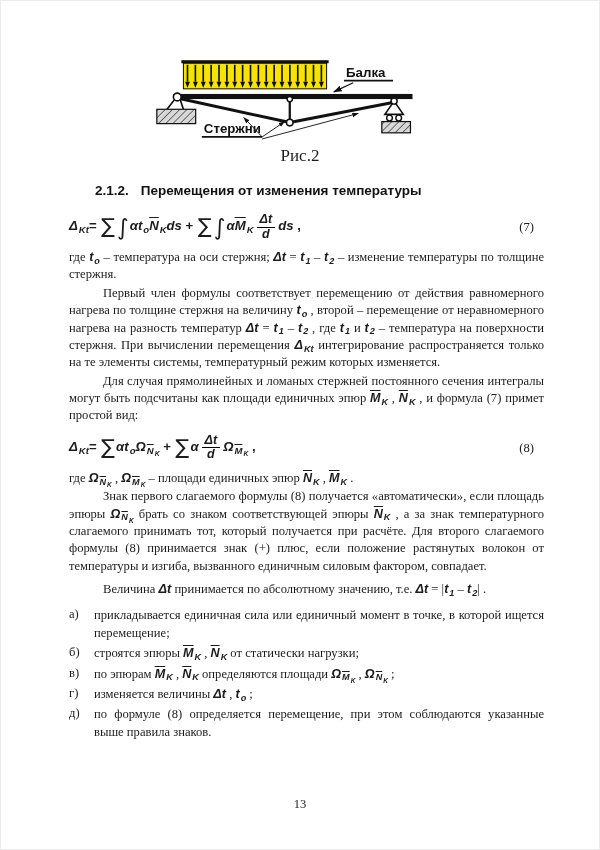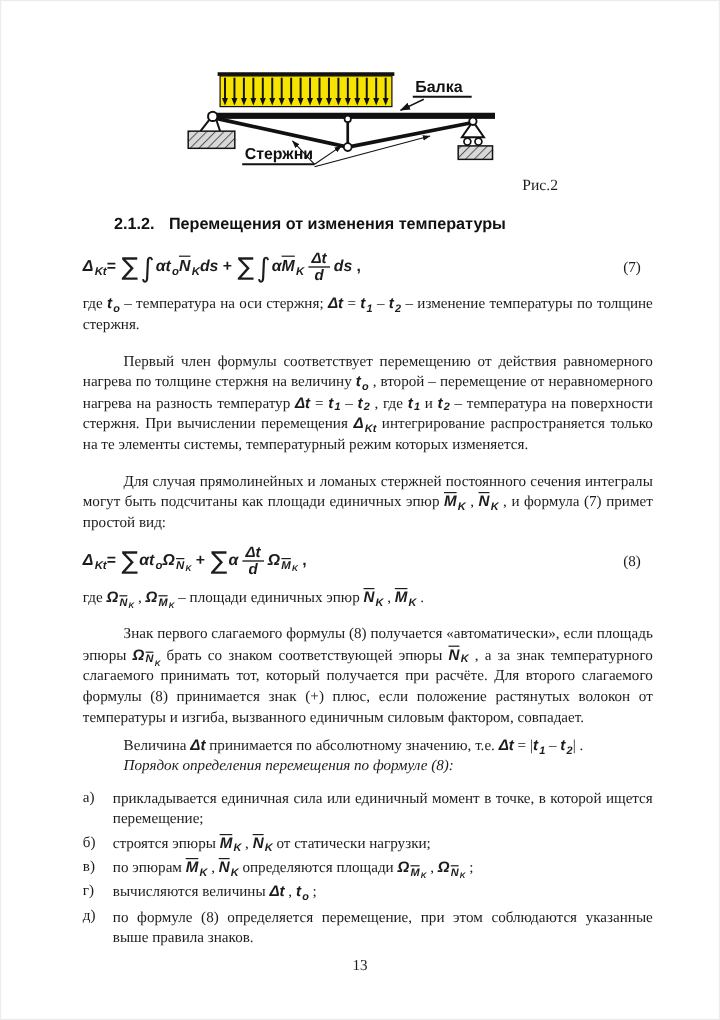--- a/index.html
+++ b/index.html
@@ -5,31 +5,31 @@
   html,body{margin:0;padding:0;}
   body{
     width:600px;height:850px;position:relative;background:#ffffff;
     font-family:"Liberation Serif",serif;font-size:12.6px;color:#1c1c1c;
     overflow:hidden;box-sizing:border-box;border:1px solid #ececec;
   }
   .content{padding:0 55px 0 68px;}
   
   .fig{margin:50px auto 0;width:330px;}
   .fig svg{display:block;}
-  .fig-caption{text-align:right;font-size:13px;margin-top:5px;}
+  .fig-caption{text-align:center;font-size:17px;margin-top:5px;}
   
   .heading{
     font-family:"Liberation Sans",sans-serif;font-weight:bold;font-size:13.5px;
     margin:17px 0 13px 26px;color:#111;
   }
   .heading .hnum{margin-right:12px;}
   
   p.body{margin:0;text-align:justify;line-height:1.38;}
   p.ind{text-indent:34px;}
-  p.tight{margin-top:13px;}
+  p.tight{margin-top:1px;}
   .italic-line{font-style:italic;margin:15px 0 9px;text-indent:34px;}
   
   .mv{font-family:"Liberation Sans",sans-serif;font-weight:bold;font-style:italic;}
   .bar{text-decoration:overline;text-decoration-thickness:1.4px;}
   .ms{font-size:0.72em;position:relative;top:0.33em;margin-left:1px;}
   .op{font-family:"DejaVu Sans","Liberation Sans",sans-serif;font-weight:normal;
       font-style:normal;font-size:1.55em;vertical-align:-0.15em;margin:0 1px;}
   .ig{font-family:"DejaVu Sans","Liberation Sans",sans-serif;font-weight:normal;
       font-style:normal;font-size:1.7em;vertical-align:-0.22em;margin:0 1px;}
   .frac{display:inline-block;vertical-align:-0.6em;text-align:center;margin:0 3px;line-height:1.05;font-size:0.95em;}
@@ -157,38 +157,37 @@
 
   <div class="eq">
     <span><span><span class="mv">Δ</span><span class="ms"><span><span class="mv">Kt</span></span></span></span><span><span>= </span></span><span><span class="op">∑</span></span><span><span class="mv">α</span></span><span><span class="mv">t</span><span class="ms"><span><span class="mv">о</span></span></span></span><span><span class="mv">Ω</span><span class="ms"><span><span class="mv bar">N</span><span class="ms"><span><span class="mv">K</span></span></span></span></span></span><span><span> + </span></span><span><span class="op">∑</span></span><span><span class="mv">α</span></span><span class="frac"><span class="fn"><span><span class="mv">Δt</span></span></span><span class="fd"><span><span class="mv">d</span></span></span></span><span><span class="mv">Ω</span><span class="ms"><span><span class="mv bar">M</span><span class="ms"><span><span class="mv">K</span></span></span></span></span></span><span><span> ,</span></span></span>
     <span class="eqnum">(8)</span>
   </div>
 
   <p class="body"><span><span>где </span></span><span><span class="mv">Ω</span><span class="ms"><span><span class="mv bar">N</span><span class="ms"><span><span class="mv">K</span></span></span></span></span></span><span><span> , </span></span><span><span class="mv">Ω</span><span class="ms"><span><span class="mv bar">M</span><span class="ms"><span><span class="mv">K</span></span></span></span></span></span><span><span> – площади единичных эпюр </span></span><span><span class="mv bar">N</span><span class="ms"><span><span class="mv">K</span></span></span></span><span><span> , </span></span><span><span class="mv bar">M</span><span class="ms"><span><span class="mv">K</span></span></span></span><span><span> .</span></span></p>
   <p class="body ind tight"><span><span>Знак первого слагаемого формулы (8) получается «автоматически», если площадь эпюры </span></span><span><span class="mv">Ω</span><span class="ms"><span><span class="mv bar">N</span><span class="ms"><span><span class="mv">K</span></span></span></span></span></span><span><span> брать со знаком соответствующей эпюры </span></span><span><span class="mv bar">N</span><span class="ms"><span><span class="mv">K</span></span></span></span><span><span> , а за знак температурного слагаемого принимать тот, который получается при расчёте. Для второго слагаемого формулы (8) принимается знак (+) плюс, если положение растянутых волокон от температуры и изгиба, вызванного единичным силовым фактором, совпадает.</span></span></p>
   <p class="body ind" style="margin-top:6px"><span><span>Величина </span></span><span><span class="mv">Δt</span></span><span><span> принимается по абсолютному значению, т.е. </span></span><span><span class="mv">Δt</span></span><span><span> = |</span></span><span><span class="mv">t</span><span class="ms"><span><span class="mv">1</span></span></span></span><span><span> – </span></span><span><span class="mv">t</span><span class="ms"><span><span class="mv">2</span></span></span></span><span><span>| .</span></span></p>
 
-  <p class="body italic-line">Порядок определения перемещения по формуле (8):</p>
 
   <div class="olist">
     <div class="li">
       <span class="lm">а)</span>
       <span class="lc"><span><span>прикладывается единичная сила или единичный момент в точке, в которой ищется перемещение;</span></span></span>
     </div>
     <div class="li">
       <span class="lm">б)</span>
       <span class="lc"><span><span>строятся эпюры </span></span><span><span class="mv bar">M</span><span class="ms"><span><span class="mv">K</span></span></span></span><span><span> , </span></span><span><span class="mv bar">N</span><span class="ms"><span><span class="mv">K</span></span></span></span><span><span>  от статически нагрузки;</span></span></span>
     </div>
     <div class="li">
       <span class="lm">в)</span>
       <span class="lc"><span><span>по эпюрам </span></span><span><span class="mv bar">M</span><span class="ms"><span><span class="mv">K</span></span></span></span><span><span> , </span></span><span><span class="mv bar">N</span><span class="ms"><span><span class="mv">K</span></span></span></span><span><span> определяются площади </span></span><span><span class="mv">Ω</span><span class="ms"><span><span class="mv bar">M</span><span class="ms"><span><span class="mv">K</span></span></span></span></span></span><span><span> , </span></span><span><span class="mv">Ω</span><span class="ms"><span><span class="mv bar">N</span><span class="ms"><span><span class="mv">K</span></span></span></span></span></span><span><span> ;</span></span></span>
     </div>
     <div class="li">
       <span class="lm">г)</span>
-      <span class="lc"><span><span>вычисляются величины </span></span><span><span class="mv">Δt</span></span><span><span> , </span></span><span><span class="mv">t</span><span class="ms"><span><span class="mv">о</span></span></span></span><span><span> ;</span></span></span>
+      <span class="lc"><span><span>изменяется величины </span></span><span><span class="mv">Δt</span></span><span><span> , </span></span><span><span class="mv">t</span><span class="ms"><span><span class="mv">о</span></span></span></span><span><span> ;</span></span></span>
     </div>
     <div class="li">
       <span class="lm">д)</span>
       <span class="lc"><span><span>по формуле (8) определяется перемещение, при этом соблюдаются указанные выше правила знаков.</span></span></span>
     </div>
   </div>
 </div>
 
 <div class="pagenum">13</div>
 

